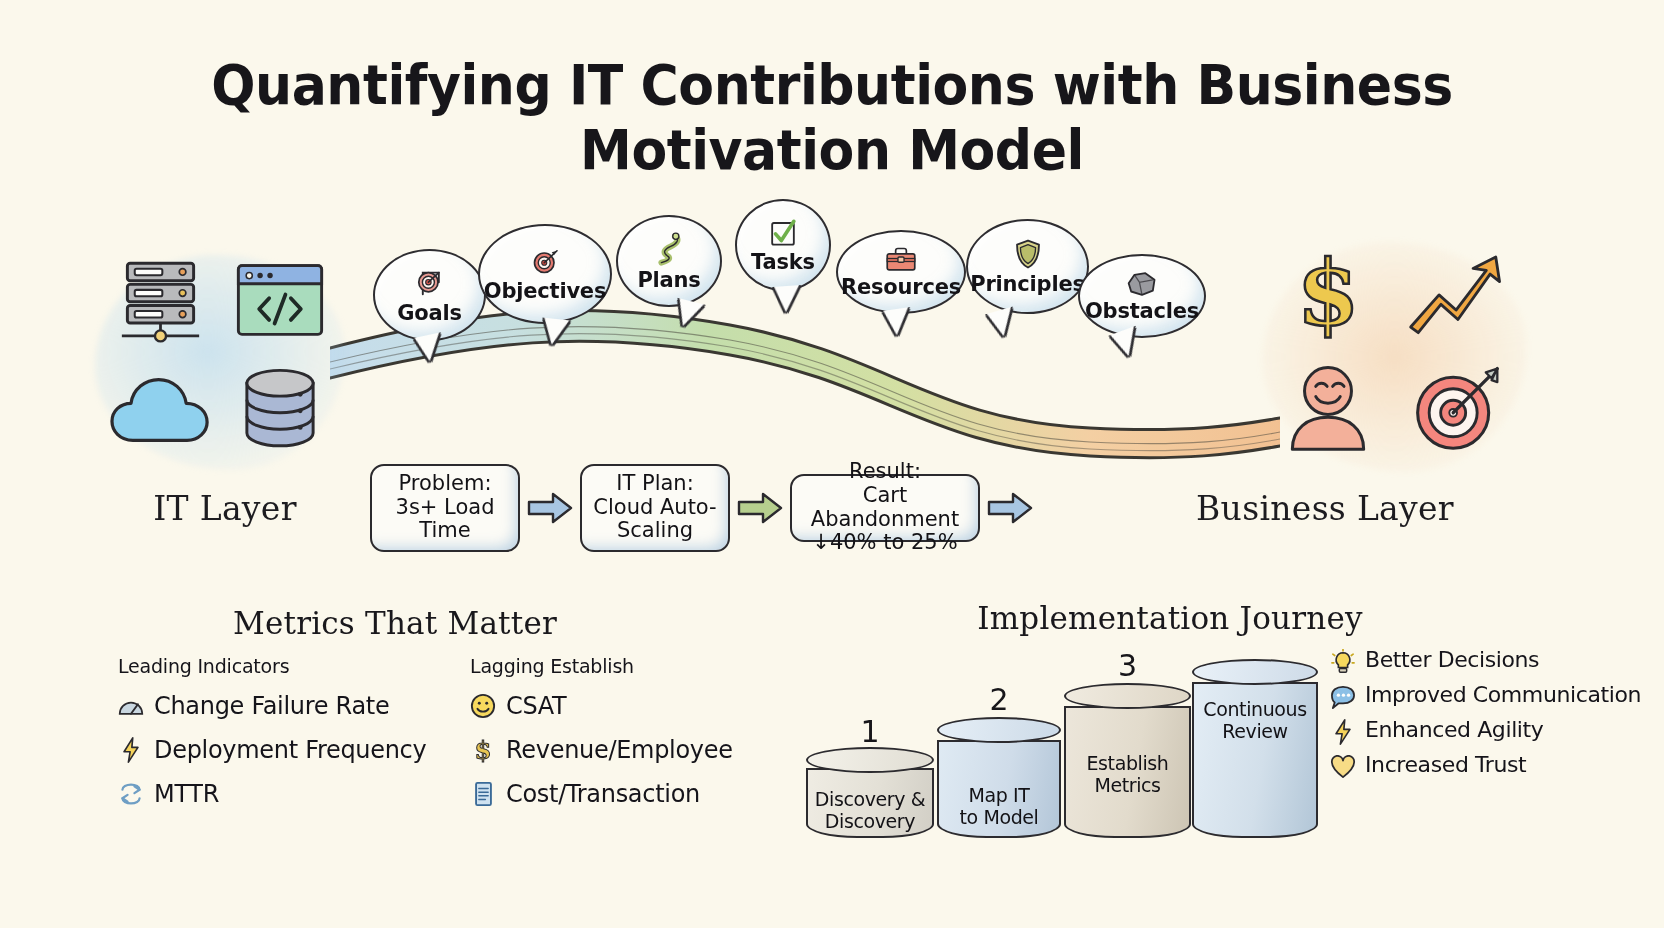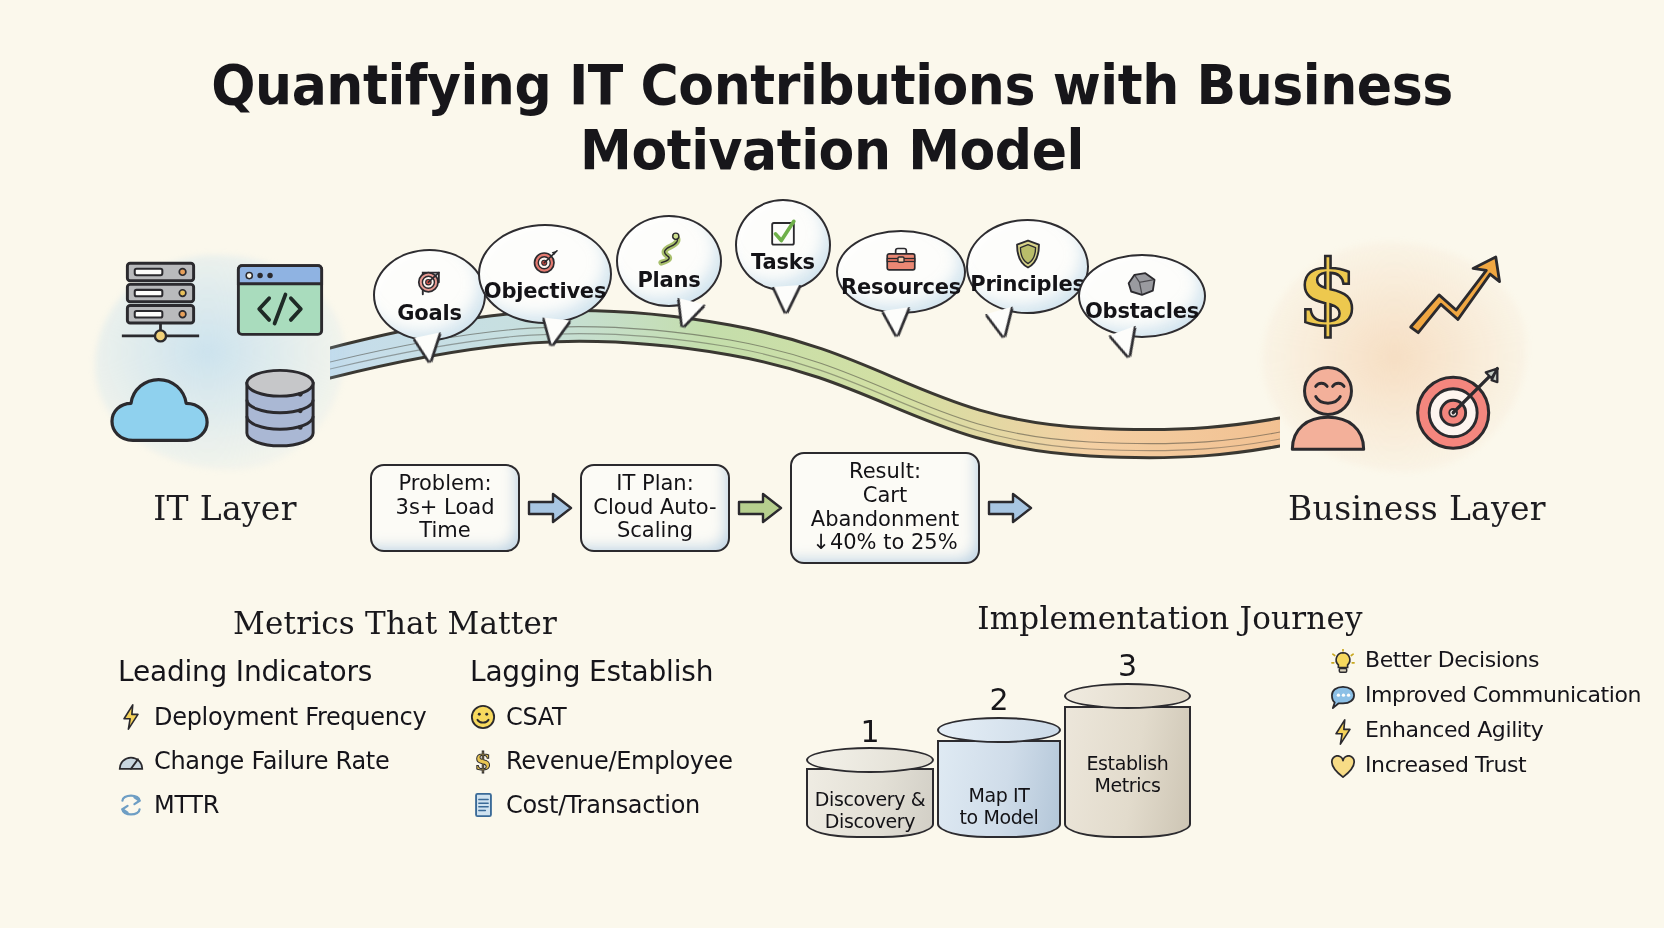--- a/index.html
+++ b/index.html
@@ -57,21 +57,21 @@
   .layer-label {
     position: absolute;
     width: 360px;
     text-align: center;
     font-size: 33px;
     color: #1d1c20;
     font-family: "DejaVu Serif", serif;
     letter-spacing: 0.3px;
   }
   #it-label  { left: 45px;  top: 489px; }
-  #biz-label { left: 1237px; top: 489px; }
+  #biz-label { left: 1145px; top: 489px; }
 
   
   #river { position: absolute; left: 330px; top: 270px; width: 950px; height: 200px; }
 
   
   .bubble {
     position: absolute;
     background: #fdfdfb;
     border: 2.4px solid #2e2d31;
     display: flex;
@@ -128,21 +128,21 @@
     letter-spacing: 0.2px;
   }
   #metrics-title { left: 135px; top: 605px; width: 520px; }
   #journey-title { left: 960px; top: 600px; width: 420px; }
 
   
   .metrics-col { position: absolute; }
   #leading-col { left: 118px; top: 655px; width: 330px; }
   #lagging-col { left: 470px; top: 655px; width: 330px; }
   .metrics-col h4 {
-    font-size: 28px; font-weight: 400; color: #15141a;
+    font-size: 19px; font-weight: 400; color: #15141a;
     margin-bottom: 12px; letter-spacing: -0.2px;
     font-family: "DejaVu Sans", sans-serif;
   }
   .metric-row {
     display: flex; align-items: center; gap: 10px;
     margin-bottom: 10px; height: 34px;
   }
   .metric-row .m-icon { width: 26px; height: 26px; flex: 0 0 26px; display:flex; align-items:center; justify-content:center; }
   .metric-row .m-label { font-size: 24px; color: #15141a; letter-spacing: -0.3px; white-space: nowrap; }
 
@@ -391,54 +391,54 @@
     <div class="flow-box" style="width:150px; height:88px;">
       <span class="fb-line head">IT Plan:</span>
       <span class="fb-line">Cloud Auto-</span>
       <span class="fb-line">Scaling</span>
     </div>
 
     <svg class="flow-arrow" width="46" height="34" viewBox="0 0 46 34">
       <path d="M2,11 L26,11 L26,3 L44,17 L26,31 L26,23 L2,23 Z" fill="#b6cf8e" stroke="#2b2a2e" stroke-width="2.4" stroke-linejoin="round"></path>
     </svg>
 
-    <div class="flow-box" style="width:190px; height:112px;">
+    <div class="flow-box" style="width:190px; height:68px;">
       <span class="fb-line head">Result:</span>
       <span class="fb-line">Cart Abandonment</span>
       <span class="fb-line">↓40% to 25%</span>
     </div>
 
     <svg class="flow-arrow" width="46" height="34" viewBox="0 0 46 34">
       <path d="M2,11 L26,11 L26,3 L44,17 L26,31 L26,23 L2,23 Z" fill="#a8c6e2" stroke="#2b2a2e" stroke-width="2.4" stroke-linejoin="round"></path>
     </svg>
 
   </div>
 
   <div class="section-title" id="metrics-title">Metrics That Matter</div>
 
   <div class="metrics-col" id="leading-col">
     <h4>Leading Indicators</h4>
-
-    <div class="metric-row">
-      <span class="m-icon">
-        <svg width="22" height="26" viewBox="0 0 24 30">
-          <path d="M14,1 L4,17 L11,17 L9,29 L20,12 L13,12 Z" fill="#f5d35a" stroke="#2b2a2e" stroke-width="1.9" stroke-linejoin="round"></path>
-        </svg>
-      </span>
-      <span class="m-label">Deployment Frequency</span>
-    </div>
 
     <div class="metric-row">
       <span class="m-icon">
         <svg width="26" height="20" viewBox="0 0 30 22">
           <path d="M2,20 A13 13 0 0 1 28,20 Z" fill="#c9d7e0" stroke="#2b2a2e" stroke-width="2"></path>
           <path d="M15,20 L23,9" stroke="#2b2a2e" stroke-width="2.2" stroke-linecap="round"></path>
         </svg>
       </span>
       <span class="m-label">Change Failure Rate</span>
+    </div>
+
+    <div class="metric-row">
+      <span class="m-icon">
+        <svg width="22" height="26" viewBox="0 0 24 30">
+          <path d="M14,1 L4,17 L11,17 L9,29 L20,12 L13,12 Z" fill="#f5d35a" stroke="#2b2a2e" stroke-width="1.9" stroke-linejoin="round"></path>
+        </svg>
+      </span>
+      <span class="m-label">Deployment Frequency</span>
     </div>
 
     <div class="metric-row">
       <span class="m-icon">
         <svg width="24" height="24" viewBox="0 0 28 28">
           <path d="M4,9 a10 6 0 0 1 20,0" fill="none" stroke="#6e9ec4" stroke-width="2.6" stroke-linecap="round"></path>
           <path d="M24,9 L18,5 M24,9 L18,13" fill="none" stroke="#6e9ec4" stroke-width="2.6" stroke-linecap="round"></path>
           <path d="M24,19 a10 6 0 0 1 -20,0" fill="none" stroke="#6e9ec4" stroke-width="2.6" stroke-linecap="round"></path>
           <path d="M4,19 L10,15 M4,19 L10,23" fill="none" stroke="#6e9ec4" stroke-width="2.6" stroke-linecap="round"></path>
         </svg>
@@ -509,20 +509,29 @@
     <div class="cyl" style="left:264px; width:127px; height:142px;">
       <div class="cyl-num" style="top:-48px;">3</div>
       <div class="cyl-body" style="height:132px; background:linear-gradient(100deg,#ece6da 0%,#e2dbcc 55%,#cdc5b4 100%);"></div>
       <div class="cyl-top" style="top:-13px; background:linear-gradient(100deg,#f0ebe0,#ded6c6);"></div>
       <div class="cyl-text" style="bottom:42px;">
         <div>Establish</div>
         <div>Metrics</div>
       </div>
     </div>
 
+    <div class="cyl" style="left:392px; width:126px; height:166px;">
+      <div class="cyl-num" style="top:14px;">4</div>
+      <div class="cyl-body" style="height:156px; background:linear-gradient(100deg,#e3edf5 0%,#d2dfea 55%,#b2c6d7 100%);"></div>
+      <div class="cyl-top" style="top:-13px; background:linear-gradient(100deg,#e9f1f8,#cedbe8);"></div>
+      <div class="cyl-text" style="bottom:96px;">
+        <div>Continuous</div>
+        <div>Review</div>
+      </div>
+    </div>
   </div>
 
   <div id="benefits">
 
     <div class="benefit-row">
       <span class="b-ico">
         <svg width="24" height="26" viewBox="0 0 26 28">
           <path d="M13,4 a7.5 7.5 0 0 1 5,13 l0,3 h-10 l0,-3 a7.5 7.5 0 0 1 5,-13 Z" fill="#f7d95e" stroke="#2b2a2e" stroke-width="1.8"></path>
           <rect x="9" y="21" width="8" height="4" rx="1.2" fill="#d9d2bb" stroke="#2b2a2e" stroke-width="1.6"></rect>
           <path d="M13,2 L13,0 M4,7 L2,5.5 M22,7 L24,5.5 M3,15 L1,15 M23,15 L25,15" stroke="#c9a81f" stroke-width="1.8" stroke-linecap="round"></path>

